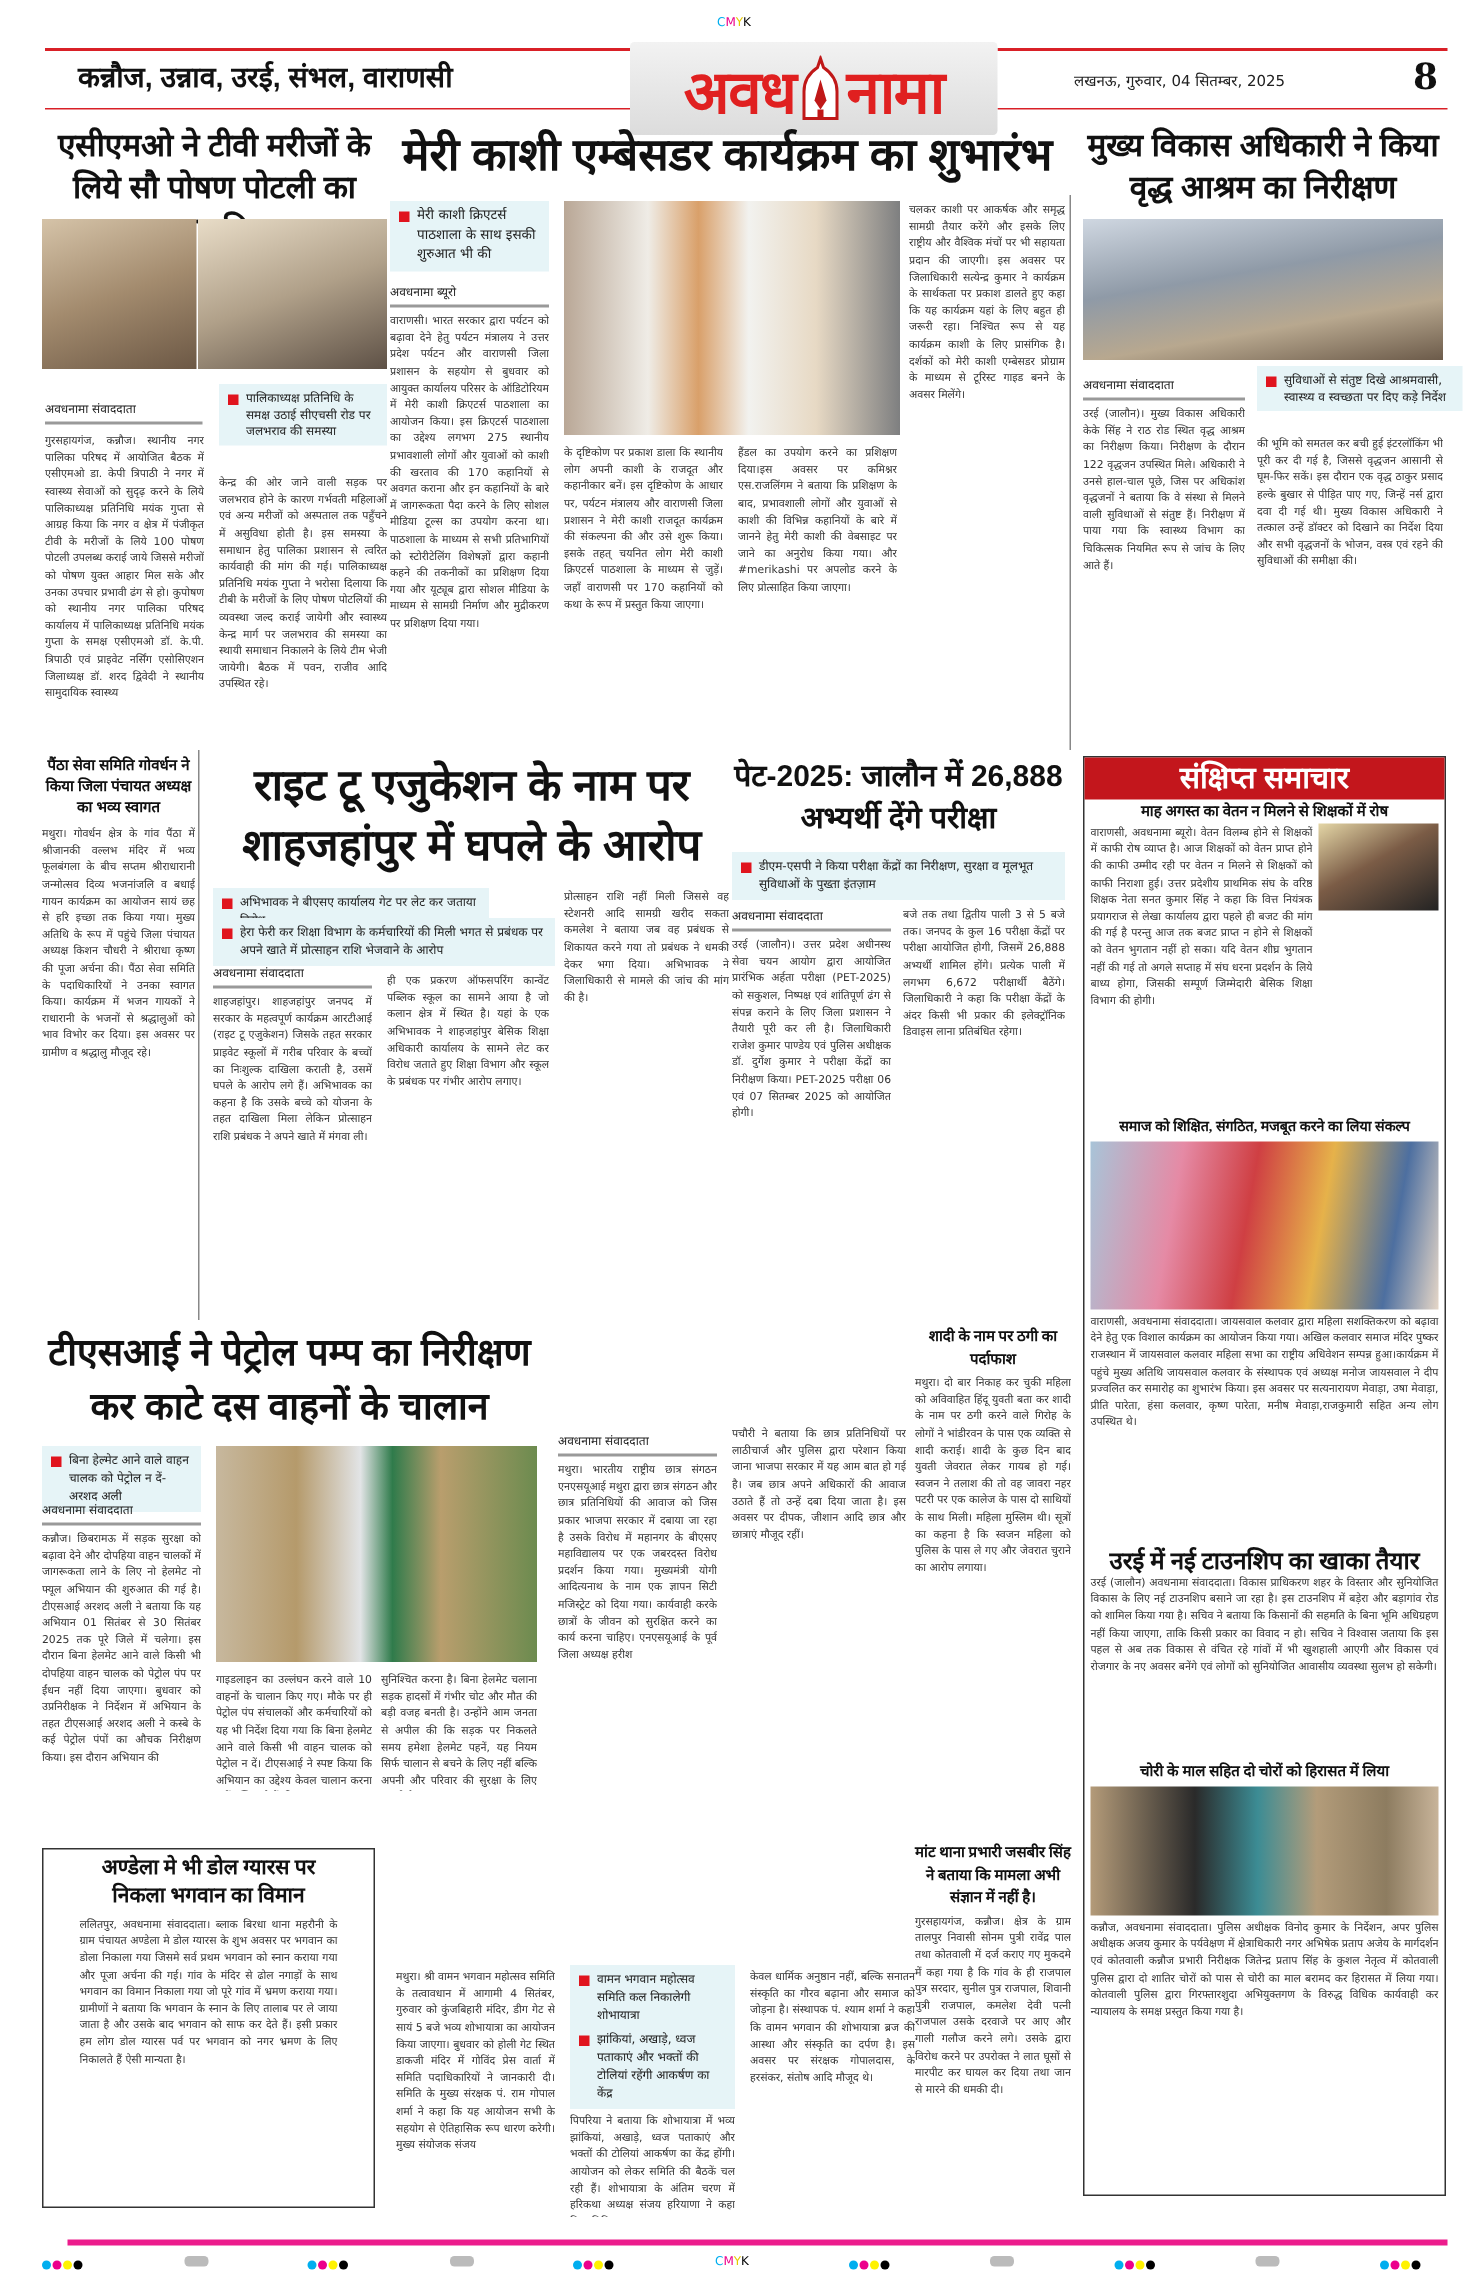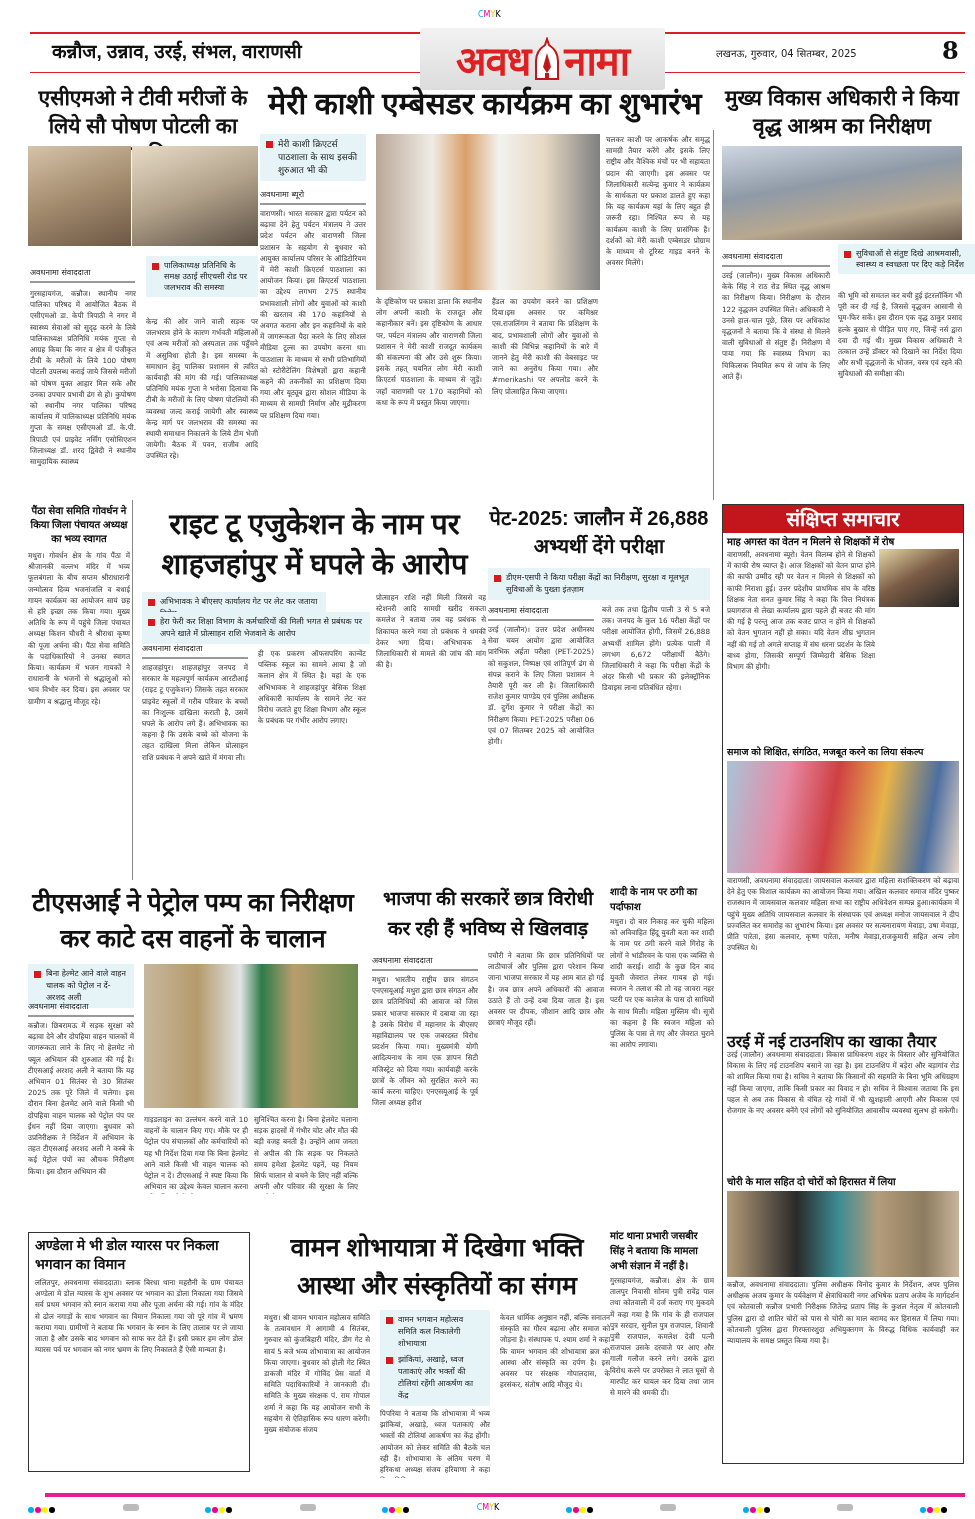--- a/index.html
+++ b/index.html
@@ -15,21 +15,21 @@
 .pageno{left:942px;top:36px;font-size:24px;font-weight:bold;color:#111;font-family:"DejaVu Serif",serif}
 .h1{font-weight:bold;color:#111;line-height:1.15;font-family:"Liberation Sans",sans-serif;text-align:center}
 .txt{font-size:7.2px;line-height:11.2px;color:#333;text-align:justify;overflow:hidden}
 .byline{font-size:8px;color:#222;border-bottom:2px solid #999;padding-bottom:4px}
 .hl{background:#e6f4f7;font-size:10.5px;line-height:14px;color:#222;padding:4px 6px 4px 18px;position:relative}
 .hl .sq{position:absolute;left:6px;top:7px;width:7px;height:7px;background:#e0141e}
 .photo{background:linear-gradient(135deg,#b7a894,#7b6a59 40%,#c2b7a8 70%,#5a4c41);overflow:hidden}
 .box{border:1px solid #333}
 .vline{position:absolute;width:1px;background:#888}
 .brief-head{background:#c3161c;color:#fff;font-weight:bold;font-size:20px;text-align:center;line-height:28px;font-family:"Liberation Sans",sans-serif}
-.bh{font-weight:bold;color:#111;font-family:Liberation Sans, sans-serif}
+.bh{font-weight:bold;color:#111;text-align:center;font-family:Liberation Serif, serif}
 .bottom-bar{left:45px;top:1493px;width:920px;height:4px;background:#ec1c8c}
 .dot{display:inline-block;width:6px;height:6px;border-radius:50%;margin-right:1px}
 .grey{display:inline-block;width:16px;height:7px;border-radius:3px;background:#bbb}
 </style>
 </head>
 <body>
 
 <div class="abs cmyk" style="left:478px;top:10px">
   <span class="c">C</span><span class="m">M</span><span class="y">Y</span><span class="k">K</span>
 </div>
@@ -159,40 +159,38 @@
     <span>बिना हेल्मेट आने वाले वाहन चालक को पेट्रोल न दें-अरशद अली</span>
   </div>
   <div class="byline" style="position:absolute;left:0;top:116px;width:106px">अवधनामा संवाददाता</div>
   <div class="txt" style="position:absolute;left:0;top:136px;width:106px;height:174px">कन्नौज। छिबरामऊ में सड़क सुरक्षा को बढ़ावा देने और दोपहिया वाहन चालकों में जागरूकता लाने के लिए नो हेलमेट नो फ्यूल अभियान की शुरुआत की गई है। टीएसआई अरशद अली ने बताया कि यह अभियान 01 सितंबर से 30 सितंबर 2025 तक पूरे जिले में चलेगा। इस दौरान बिना हेलमेट आने वाले किसी भी दोपहिया वाहन चालक को पेट्रोल पंप पर ईंधन नहीं दिया जाएगा। बुधवार को उप्रनिरीक्षक ने निर्देशन में अभियान के तहत टीएसआई अरशद अली ने कस्बे के कई पेट्रोल पंपों का औचक निरीक्षण किया। इस दौरान अभियान की</div>
   <div class="photo" style="position:absolute;left:116px;top:80px;width:214px;height:144px;background:linear-gradient(90deg,#c7b89e,#b59a6b 25%,#e2e4e6 45%,#2f7b4b 55%,#b99e6d 70%,#6c8b4f 100%)"></div>
   <div class="txt" style="position:absolute;left:116px;top:230px;width:104px;height:80px">गाइडलाइन का उल्लंघन करने वाले 10 वाहनों के चालान किए गए। मौके पर ही पेट्रोल पंप संचालकों और कर्मचारियों को यह भी निर्देश दिया गया कि बिना हेलमेट आने वाले किसी भी वाहन चालक को पेट्रोल न दें। टीएसआई ने स्पष्ट किया कि अभियान का उद्देश्य केवल चालान करना नहीं बल्कि लोगों की सुरक्षा</div>
   <div class="txt" style="position:absolute;left:226px;top:230px;width:104px;height:80px">सुनिश्चित करना है। बिना हेलमेट चलाना सड़क हादसों में गंभीर चोट और मौत की बड़ी वजह बनती है। उन्होंने आम जनता से अपील की कि सड़क पर निकलते समय हमेशा हेलमेट पहनें, यह नियम सिर्फ चालान से बचने के लिए नहीं बल्कि अपनी और परिवार की सुरक्षा के लिए जरूरी है।</div>
 </div>
 
 <div class="abs" style="left:372px;top:884px;width:232px;height:310px">
-  <div class="h1" style="font-size:19px;line-height:30px">भाजपा की सरकारें छात्र विरोधी कर रही हैं भविष्य से खिलवाड़</div>
   <div class="byline" style="position:absolute;left:0;top:70px;width:106px">अवधनामा संवाददाता</div>
   <div class="txt" style="position:absolute;left:0;top:90px;width:106px;height:220px">मथुरा। भारतीय राष्ट्रीय छात्र संगठन एनएसयूआई मथुरा द्वारा छात्र संगठन और छात्र प्रतिनिधियों की आवाज को जिस प्रकार भाजपा सरकार में दबाया जा रहा है उसके विरोध में महानगर के बीएसए महाविद्यालय पर एक जबरदस्त विरोध प्रदर्शन किया गया। मुख्यमंत्री योगी आदित्यनाथ के नाम एक ज्ञापन सिटी मजिस्ट्रेट को दिया गया। कार्यवाही करके छात्रों के जीवन को सुरक्षित करने का कार्य करना चाहिए। एनएसयूआई के पूर्व जिला अध्यक्ष हरीश</div>
   <div class="txt" style="position:absolute;left:116px;top:66px;width:116px;height:244px">पचौरी ने बताया कि छात्र प्रतिनिधियों पर लाठीचार्ज और पुलिस द्वारा परेशान किया जाना भाजपा सरकार में यह आम बात हो गई है। जब छात्र अपने अधिकारों की आवाज उठाते हैं तो उन्हें दबा दिया जाता है। इस अवसर पर दीपक, जीशान आदि छात्र और छात्राएं मौजूद रहीं।</div>
 </div>
 
 <div class="abs" style="left:610px;top:884px;width:104px;height:600px">
   <div class="bh" style="font-size:10px;line-height:15px">शादी के नाम पर ठगी का पर्दाफाश</div>
   <div class="txt" style="height:310px;margin-top:2px">मथुरा। दो बार निकाह कर चुकी महिला को अविवाहित हिंदू युवती बता कर शादी के नाम पर ठगी करने वाले गिरोह के लोगों ने भांडीरवन के पास एक व्यक्ति से शादी कराई। शादी के कुछ दिन बाद युवती जेवरात लेकर गायब हो गई। स्वजन ने तलाश की तो वह जावरा नहर पटरी पर एक कालेज के पास दो साथियों के साथ मिली। महिला मुस्लिम थी। सूत्रों का कहना है कि स्वजन महिला को पुलिस के पास ले गए और जेवरात चुराने का आरोप लगाया।</div>
   <div class="bh" style="font-size:10px;line-height:15px;margin:2px 0">मांट थाना प्रभारी जसबीर सिंह ने बताया कि मामला अभी संज्ञान में नहीं है।</div>
   <div class="txt" style="height:180px">गुरसहायगंज, कन्नौज। क्षेत्र के ग्राम तालपुर निवासी सोनम पुत्री रावेंद्र पाल तथा कोतवाली में दर्ज कराए गए मुकदमे में कहा गया है कि गांव के ही राजपाल पुत्र सरदार, सुनील पुत्र राजपाल, शिवानी पुत्री राजपाल, कमलेश देवी पत्नी राजपाल उसके दरवाजे पर आए और गाली गलौज करने लगे। उसके द्वारा विरोध करने पर उपरोक्त ने लात घूसों से मारपीट कर घायल कर दिया तथा जान से मारने की धमकी दी।</div>
 </div>
 
-<div class="abs box" style="left:28px;top:1232px;width:222px;height:240px;padding:3px 6px">
+<div class="abs box" style="left:28px;top:1232px;width:222px;height:240px;padding:3px 24px">
   <div class="bh" style="font-size:14px;line-height:19px">अण्डेला मे भी डोल ग्यारस पर निकला भगवान का विमान</div>
   <div class="txt" style="height:190px;margin-top:3px">ललितपुर, अवधनामा संवाददाता। ब्लाक बिरधा थाना महरौनी के ग्राम पंचायत अण्डेला मे डोल ग्यारस के शुभ अवसर पर भगवान का डोला निकाला गया जिसमे सर्व प्रथम भगवान को स्नान कराया गया और पूजा अर्चना की गई। गांव के मंदिर से ढोल नगाड़ों के साथ भगवान का विमान निकाला गया जो पूरे गांव में भ्रमण कराया गया। ग्रामीणों ने बताया कि भगवान के स्नान के लिए तालाब पर ले जाया जाता है और उसके बाद भगवान को साफ कर देते हैं। इसी प्रकार हम लोग डोल ग्यारस पर्व पर भगवान को नगर भ्रमण के लिए निकालते हैं ऐसी मान्यता है।</div>
 </div>
 
 <div class="abs" style="left:264px;top:1228px;width:346px;height:250px">
-  <div class="h1" style="font-size:25px;line-height:38px">वामन शोभायात्रा में दिखेगा भक्ति आस्था और संस्कृतियों का संगम</div>
   <div class="txt" style="position:absolute;left:0;top:84px;width:106px;height:166px">मथुरा। श्री वामन भगवान महोत्सव समिति के तत्वावधान में आगामी 4 सितंबर, गुरुवार को कुंजबिहारी मंदिर, डीग गेट से सायं 5 बजे भव्य शोभायात्रा का आयोजन किया जाएगा। बुधवार को होली गेट स्थित डाकजी मंदिर में गोविंद प्रेस वार्ता में समिति पदाधिकारियों ने जानकारी दी। समिति के मुख्य संरक्षक पं. राम गोपाल शर्मा ने कहा कि यह आयोजन सभी के सहयोग से ऐतिहासिक रूप धारण करेगी।मुख्य संयोजक संजय</div>
   <div class="hl" style="position:absolute;left:116px;top:82px;width:110px;font-size:8px;line-height:12px">
     <span class="sq"></span>
     <span>वामन भगवान महोत्सव समिति कल निकालेगी शोभायात्रा</span>
   </div>
   <div class="hl" style="position:absolute;left:116px;top:122px;width:110px;font-size:8px;line-height:12px">
     <span class="sq"></span>
     <span>झांकियां, अखाड़े, ध्वज पताकाएं और भक्तों की टोलियां रहेंगी आकर्षण का केंद्र</span>
   </div>
   <div class="txt" style="position:absolute;left:116px;top:180px;width:110px;height:70px">पिपरिया ने बताया कि शोभायात्रा में भव्य झांकियां, अखाड़े, ध्वज पताकाएं और भक्तों की टोलियां आकर्षण का केंद्र होंगी। आयोजन को लेकर समिति की बैठकें चल रही हैं। शोभायात्रा के अंतिम चरण में हरिकथा अध्यक्ष संजय हरियाणा ने कहा कि समिति का लक्ष्य</div>

